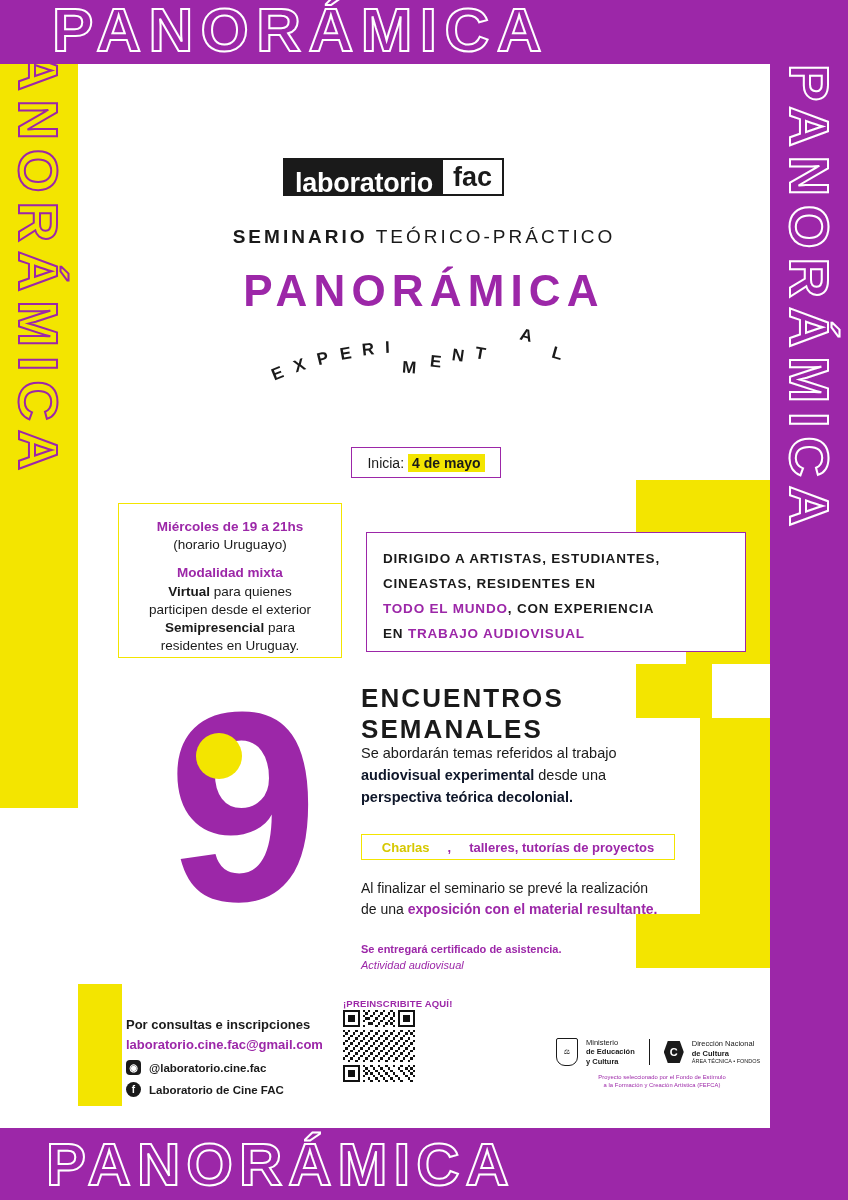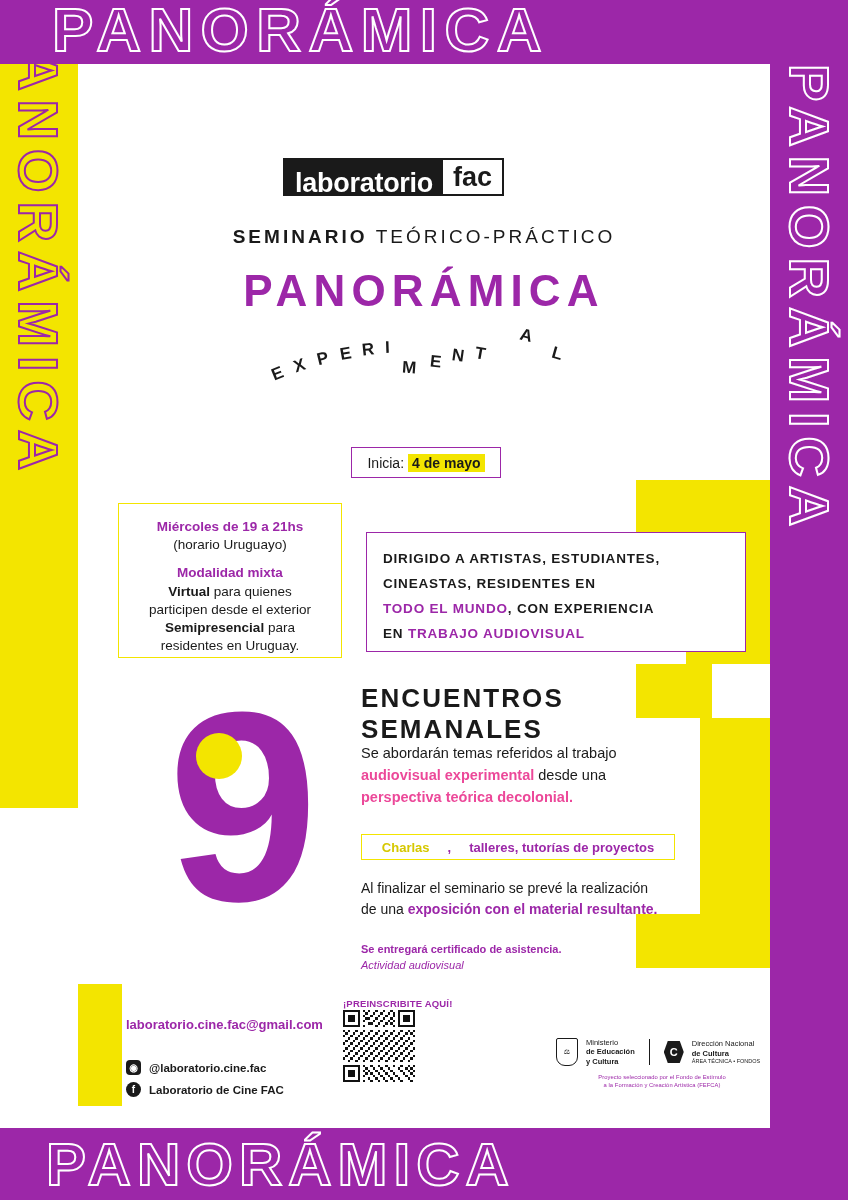--- a/index.html
+++ b/index.html
@@ -145,21 +145,21 @@
 
   
   .enc-title{
     position:absolute;left:361px;top:683px;width:330px;
     font-size:26px;font-weight:700;letter-spacing:0.08em;line-height:1.18;color:#1a1a1a;
   }
   .enc-body{
     position:absolute;left:361px;top:742px;width:320px;
     font-size:14.5px;line-height:1.52;color:#1a1a1a;
   }
-  .enc-body .p{color:#ec4899;font-weight:700;text-align:right;}
+  .enc-body .p{color:#0f172a;font-weight:700;text-align:right;}
 
   .charlas{
     position:absolute;left:361px;top:834px;width:312px;height:24px;
     border:1.5px solid #f3e500;background:#fff;
     display:flex;align-items:center;justify-content:center;
     font-size:13px;font-weight:700;color:#9c27a8;gap:18px;
   }
   .charlas .y{color:#d6c800;}
 
   .expo{
@@ -326,20 +326,21 @@
   <div class="expo">
     <span>Al finalizar el seminario se prevé la realización de una </span><span class="p">exposición con el material resultante.</span>
   </div>
 
   <div class="cert">
     <div>Se entregará certificado de asistencia.</div>
     <div class="it">Actividad audiovisual</div>
   </div>
 
   <div class="contact">
+    <div>Por consultas e inscripciones</div>
     <div class="mail">laboratorio.cine.fac@gmail.com</div>
   </div>
 
   <div class="social">
     <div class="row">
       <span class="ic">◉</span>
       <span>@laboratorio.cine.fac</span>
     </div>
     <div class="row">
       <span class="ic fb">f</span>

